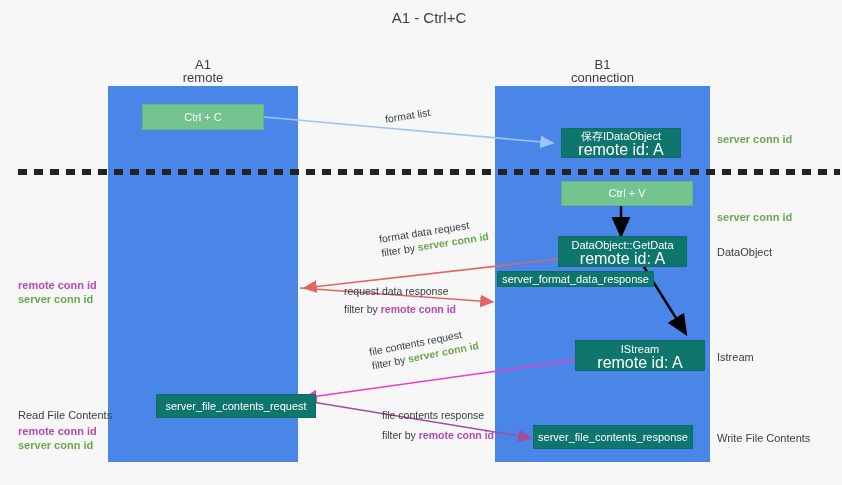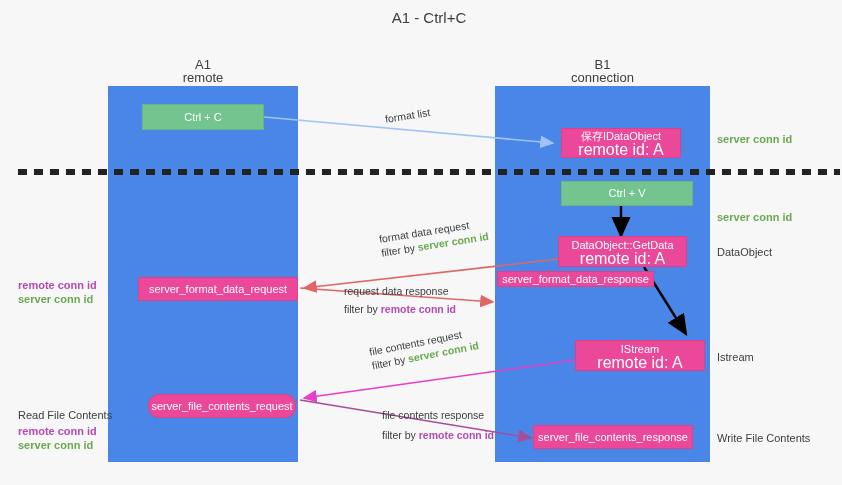--- a/index.html
+++ b/index.html
@@ -31,21 +31,21 @@
   .box{
     box-sizing:border-box;
     display:flex;align-items:center;justify-content:center;
     flex-direction:column;
     text-align:left;
     color:#ffffff;
     font-size:11px;
     line-height:13px;
     border:1px solid rgba(0,0,0,.08);
   }
-  .box.orange{background:#ec4899;}
+  .box.orange{background:#0f766e;}
   .box.green{background:#76c893;background:#74c490;}
   .box .l2{font-size:16px;}
 
   
   #links{position:absolute;left:0;top:0;width:842px;height:485px;pointer-events:none;}
 
   
   .elabel{
     font-size:10.5px;color:#3c4043;line-height:14px;white-space:nowrap;
   }
@@ -135,29 +135,26 @@
   <div class="abs box orange" style="left:550px;top:236px;width:129px;height:31px;">
     <div>DataObject::GetData</div>
     <div class="l2">remote id: A</div>
   </div>
 
   <div class="abs box orange" style="left:567px;top:340px;width:130px;height:31px;">
     <div>IStream</div>
     <div class="l2">remote id: A</div>
   </div>
 
-  <div class="abs box orange" style="left:130px;top:277px;width:160px;height:24px;">
-    <div>server_format_data_request</div>
-  </div>
 
   <div class="abs box orange" style="left:489px;top:271px;width:157px;height:16px;">
     <div>server_format_data_response</div>
   </div>
 
-  <div class="abs box orange" style="left:140px;top:394px;width:148px;height:24px;border-radius:11px;">
+  <div class="abs box orange" style="left:148px;top:394px;width:160px;height:24px;">
     <div>server_file_contents_request</div>
   </div>
 
   <div class="abs box orange" style="left:525px;top:425px;width:160px;height:24px;">
     <div>server_file_contents_response</div>
   </div>
 
   <div class="abs elabel rot-up" style="left:376px;top:112px;">
     <span>format list</span>
   </div>

